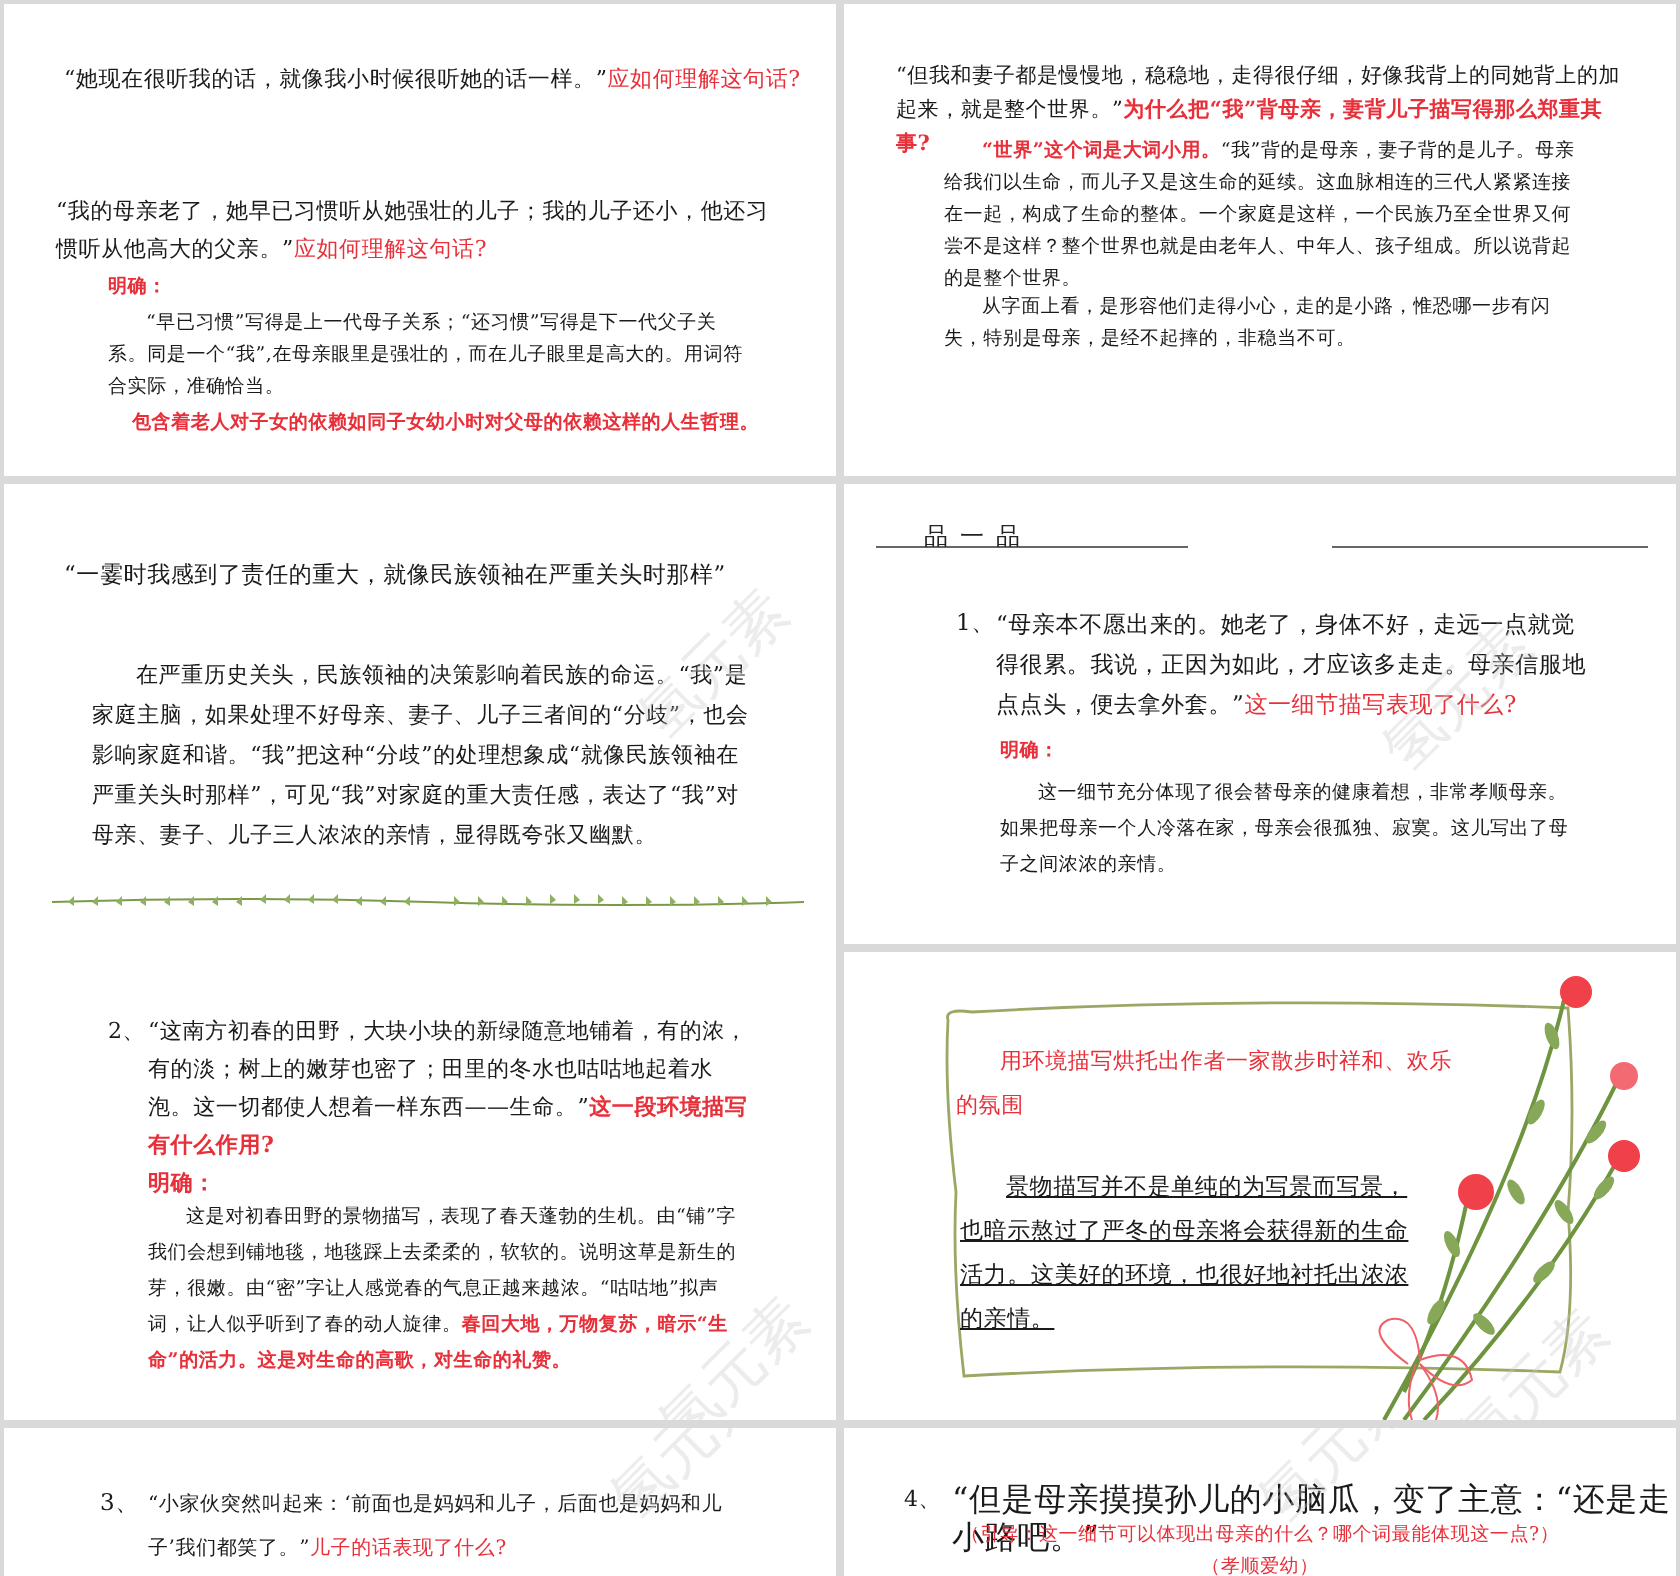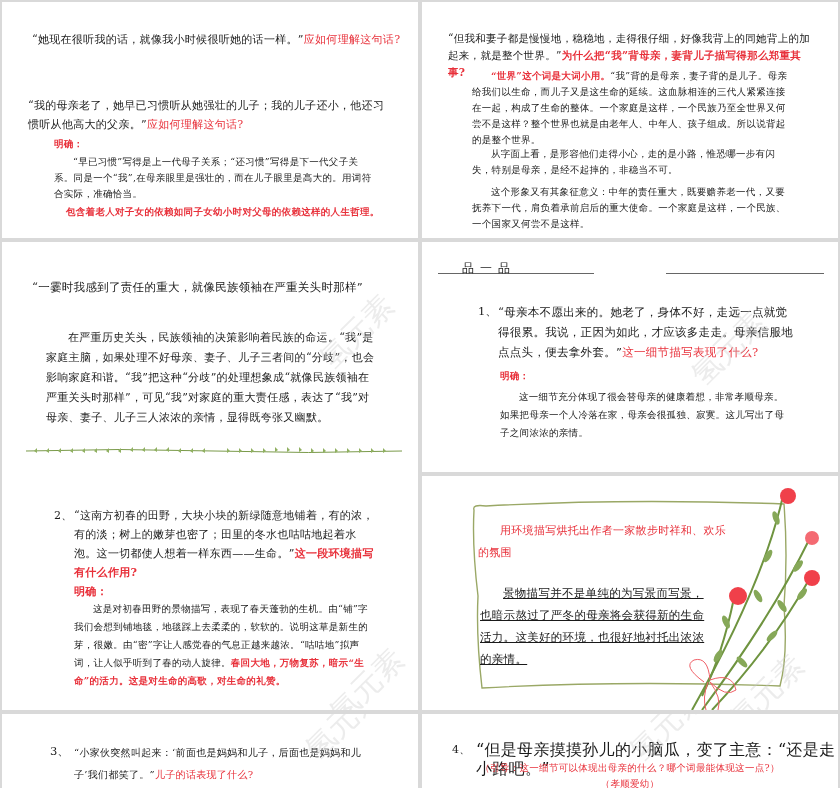--- a/index.html
+++ b/index.html
@@ -43,21 +43,20 @@
   </div>
 
   <div class="slide s2">
     <div class="p" style="left:26px; top:28px; width:368px; font-size:10.5px; line-height:17px;">
       <span>“但我和妻子都是慢慢地，稳稳地，走得很仔细，好像我背上的同她背上的加起来，就是整个世界。”</span><span class="red bold">为什么把“我”背母亲，妻背儿子描写得那么郑重其事?</span>
     </div>
     <div class="p sm indent" style="left:50px; top:66px; width:320px; line-height:16px;">
       <span class="red bold">“世界”这个词是大词小用。</span><span>“我”背的是母亲，妻子背的是儿子。母亲给我们以生命，而儿子又是这生命的延续。这血脉相连的三代人紧紧连接在一起，构成了生命的整体。一个家庭是这样，一个民族乃至全世界又何尝不是这样？整个世界也就是由老年人、中年人、孩子组成。所以说背起的是整个世界。</span>
     </div>
     <div class="p sm indent" style="left:50px; top:144px; width:320px; line-height:16px;">从字面上看，是形容他们走得小心，走的是小路，惟恐哪一步有闪失，特别是母亲，是经不起摔的，非稳当不可。</div>
-    <div class="p sm indent" style="left:50px; top:182px; width:320px; line-height:16px;">这个形象又有其象征意义：中年的责任重大，既要赡养老一代，又要抚养下一代，肩负着承前启后的重大使命。一个家庭是这样，一个民族、一个国家又何尝不是这样。</div>
   </div>
 
   <div class="slide s3">
     <div class="p" style="left:30px; top:36px; width:370px; font-size:11.5px;">“一霎时我感到了责任的重大，就像民族领袖在严重关头时那样”</div>
     <div class="p indent" style="left:44px; top:86px; width:332px; line-height:20px;">在严重历史关头，民族领袖的决策影响着民族的命运。“我”是家庭主脑，如果处理不好母亲、妻子、儿子三者间的“分歧”，也会影响家庭和谐。“我”把这种“分歧”的处理想象成“就像民族领袖在严重关头时那样”，可见“我”对家庭的重大责任感，表达了“我”对母亲、妻子、儿子三人浓浓的亲情，显得既夸张又幽默。</div>
     <svg style="left:22px; top:202px;" width="380" height="14" viewBox="0 0 380 14">
       <path d="M2 7 Q 95 4 190 7 T 378 7" stroke="#7a9a4a" stroke-width="1" fill="none"></path>
       <g fill="#8fb060">
         <path d="M10 7 l3 -3 l0 5z"></path>
           <path d="M22 7 l3 -3 l0 5z"></path>

